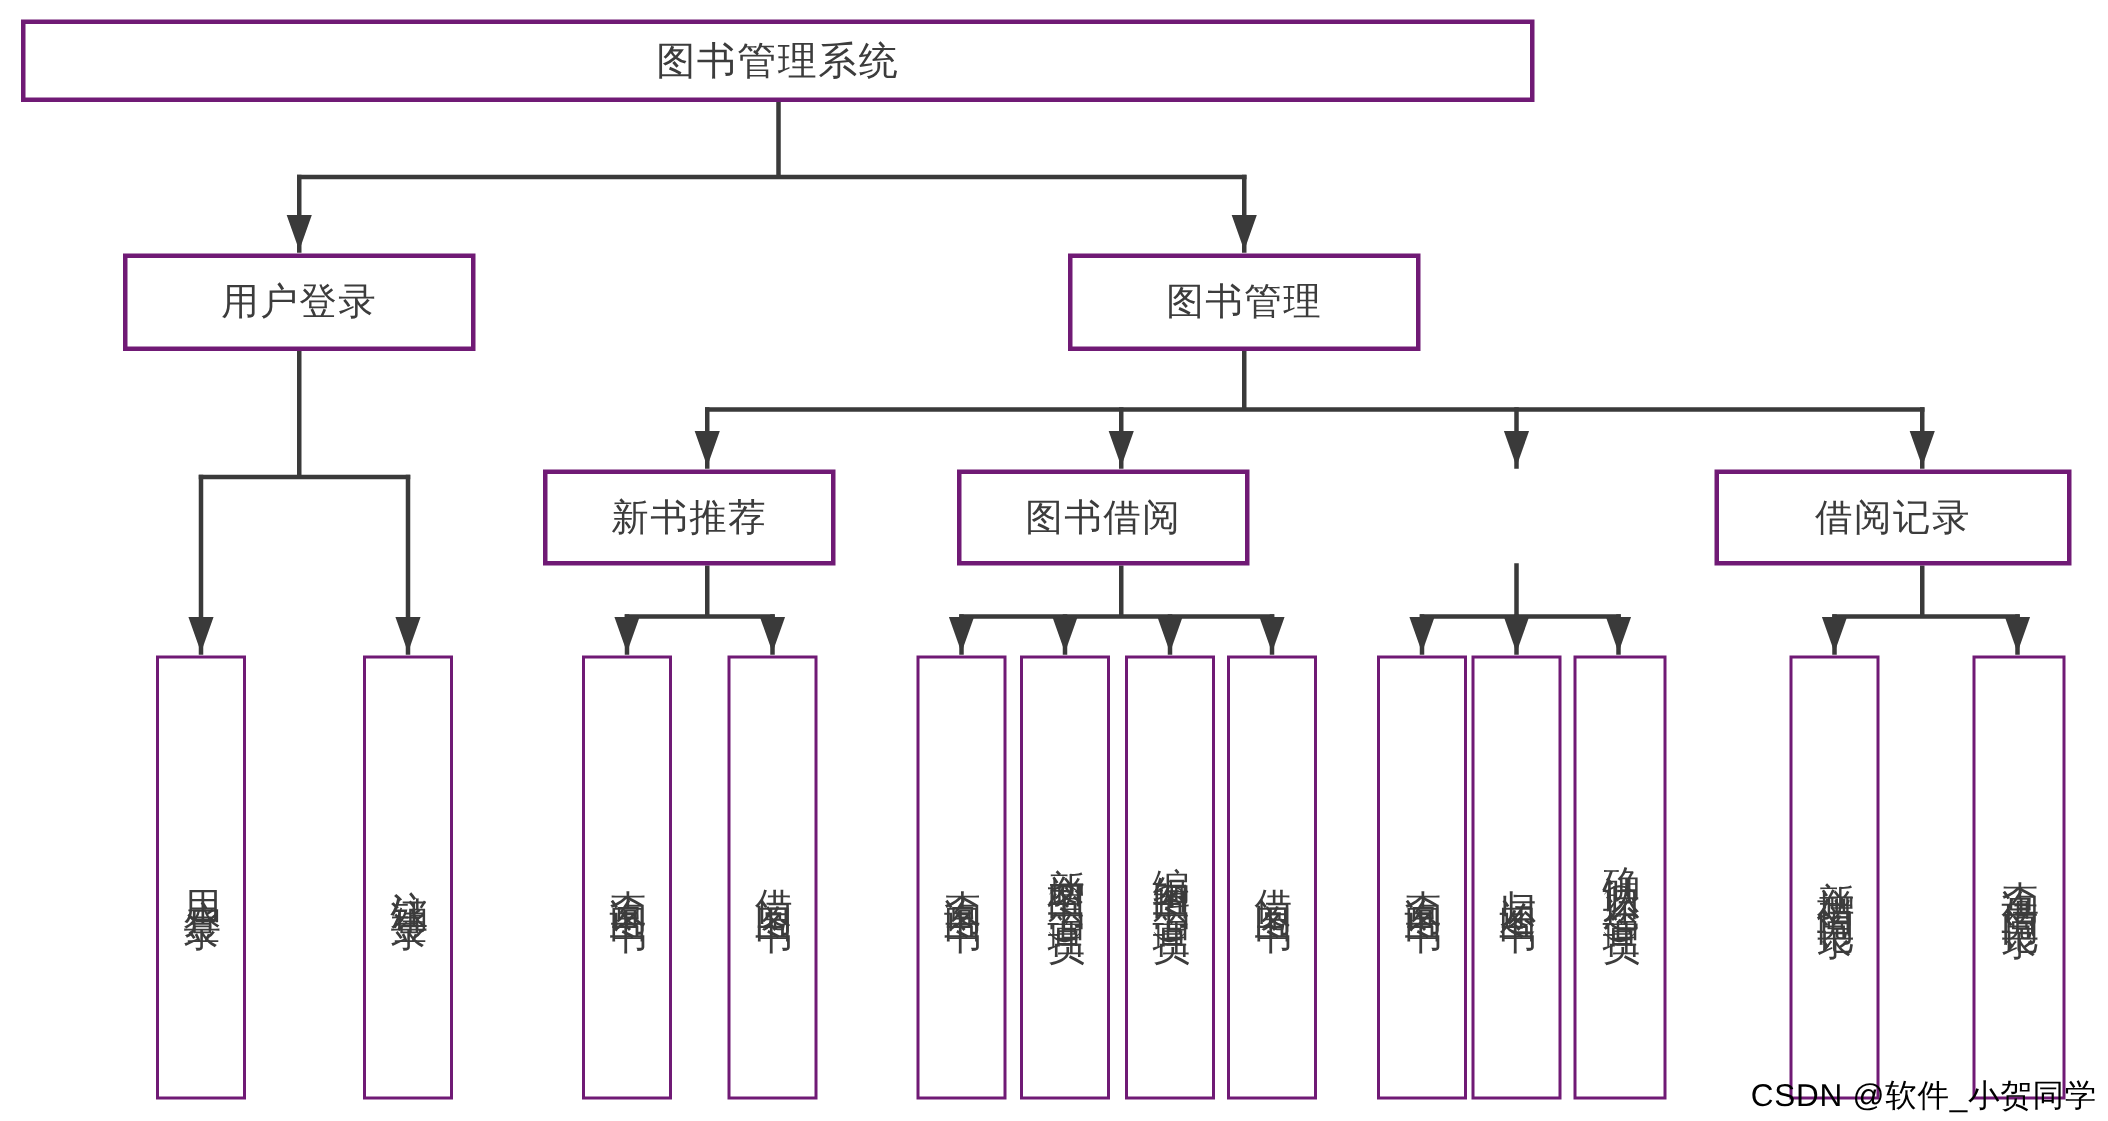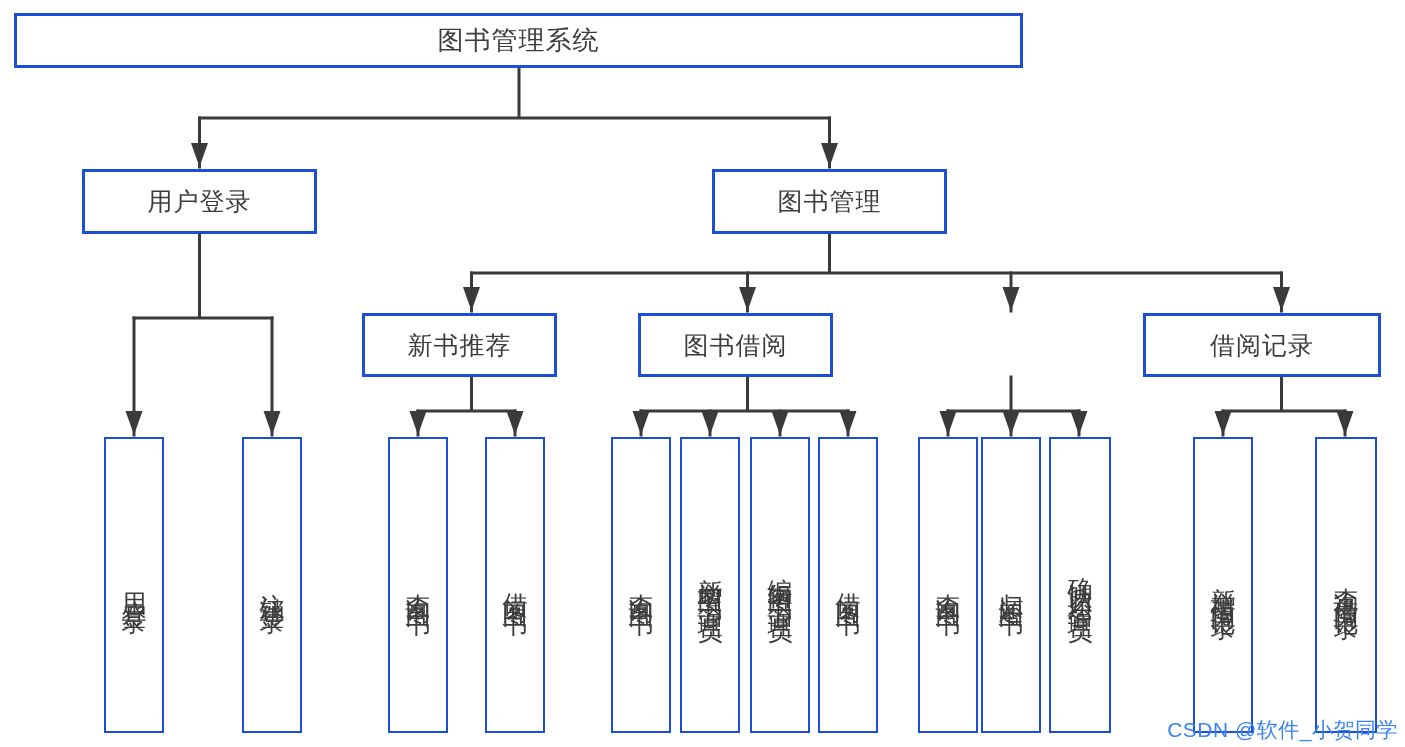--- a/index.html
+++ b/index.html
@@ -19,21 +19,21 @@
   }
   .connectors .ln {
     stroke: #3a3a3a;
     stroke-width: 3;
     fill: none;
     stroke-linecap: square;
   }
   .box {
     position: absolute;
     background: #ffffff;
-    border: 3px solid #1d4ed8;
+    border: 3px solid #701a75;
     box-sizing: border-box;
     display: flex;
     align-items: center;
     justify-content: center;
     text-align: center;
     line-height: 1.15;
     white-space: nowrap;
   }
   .root-box {
     left: 14px; top: 13px;
@@ -62,21 +62,21 @@
     font-size: 25px;
     letter-spacing: 6px;
     white-space: normal;
   }
   .watermark {
     position: absolute;
     top: 716px;
     right: 7px;
     font-size: 21px;
     letter-spacing: 0.5px;
-    color: #3b82f6;
+    color: #000000;
     z-index: 5;
   }
 </style>
 </head>
 <body>
 
 <div class="canvas">
 
   <svg class="connectors" width="1405" height="747" viewBox="0 0 1405 747" aria-hidden="true">
     <defs>

